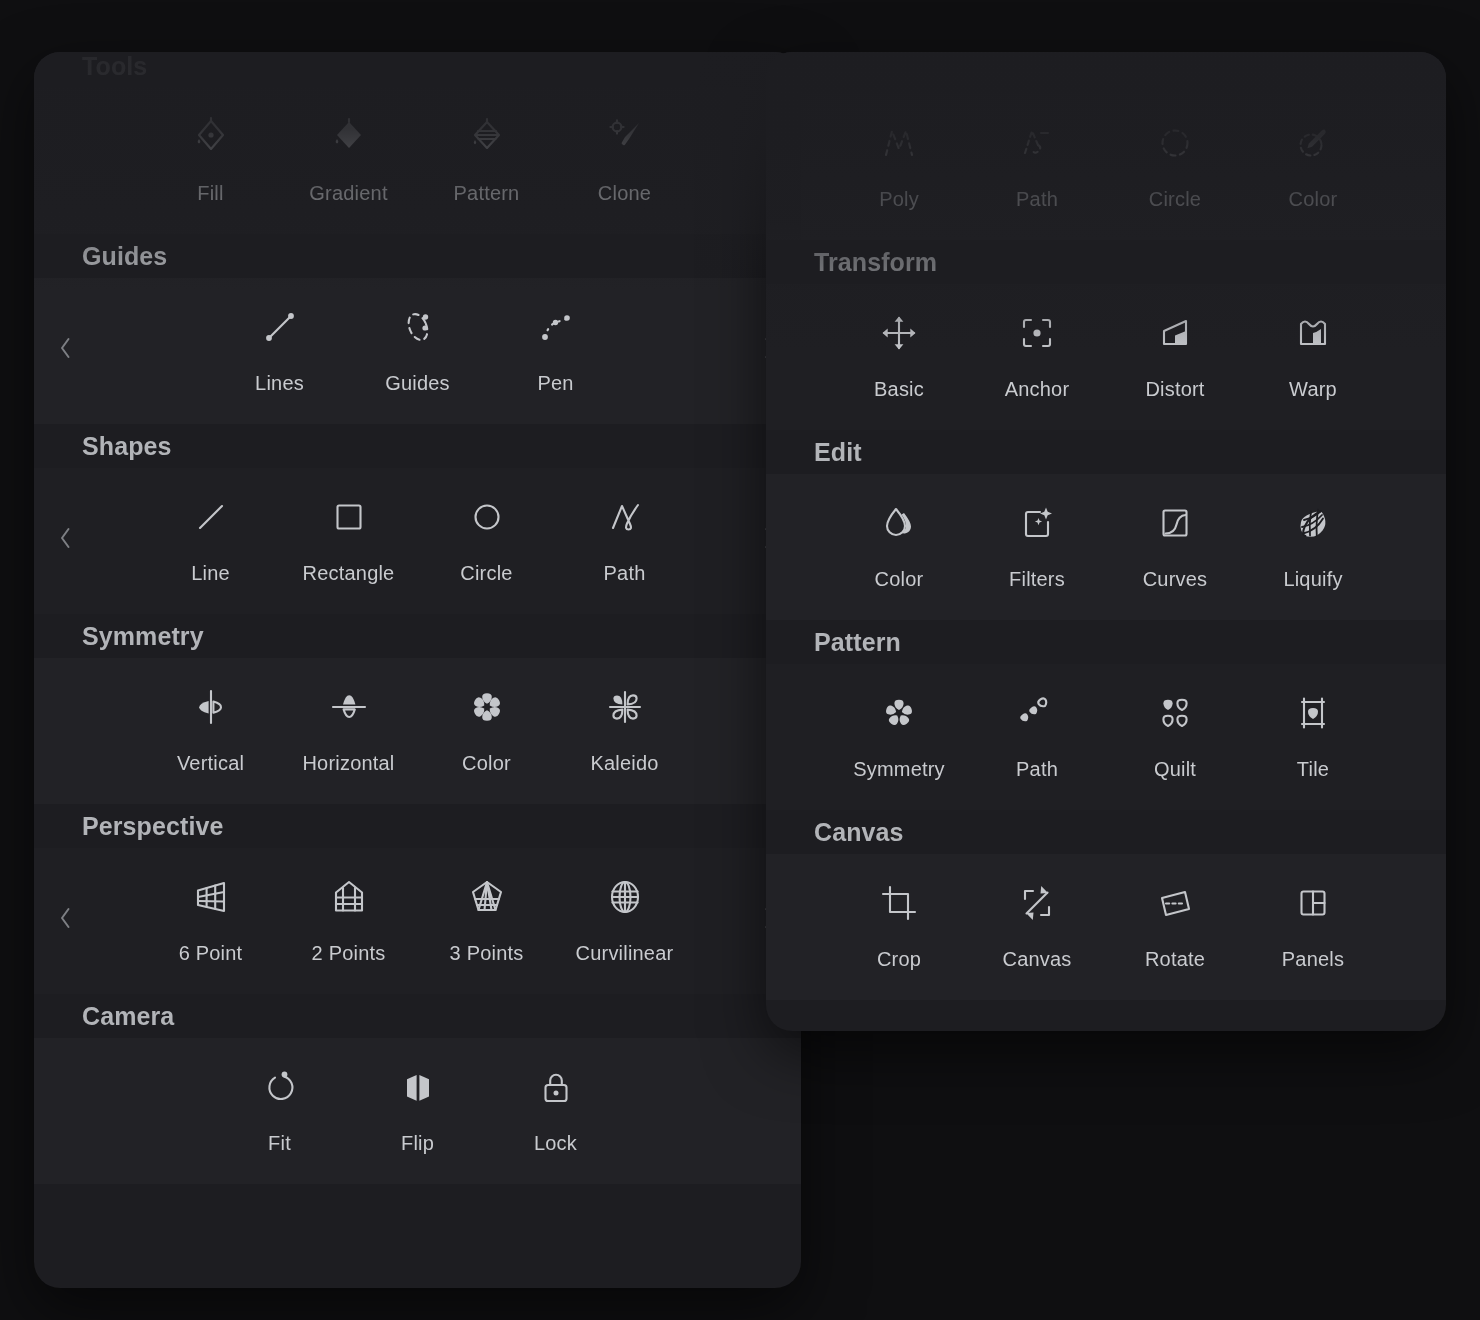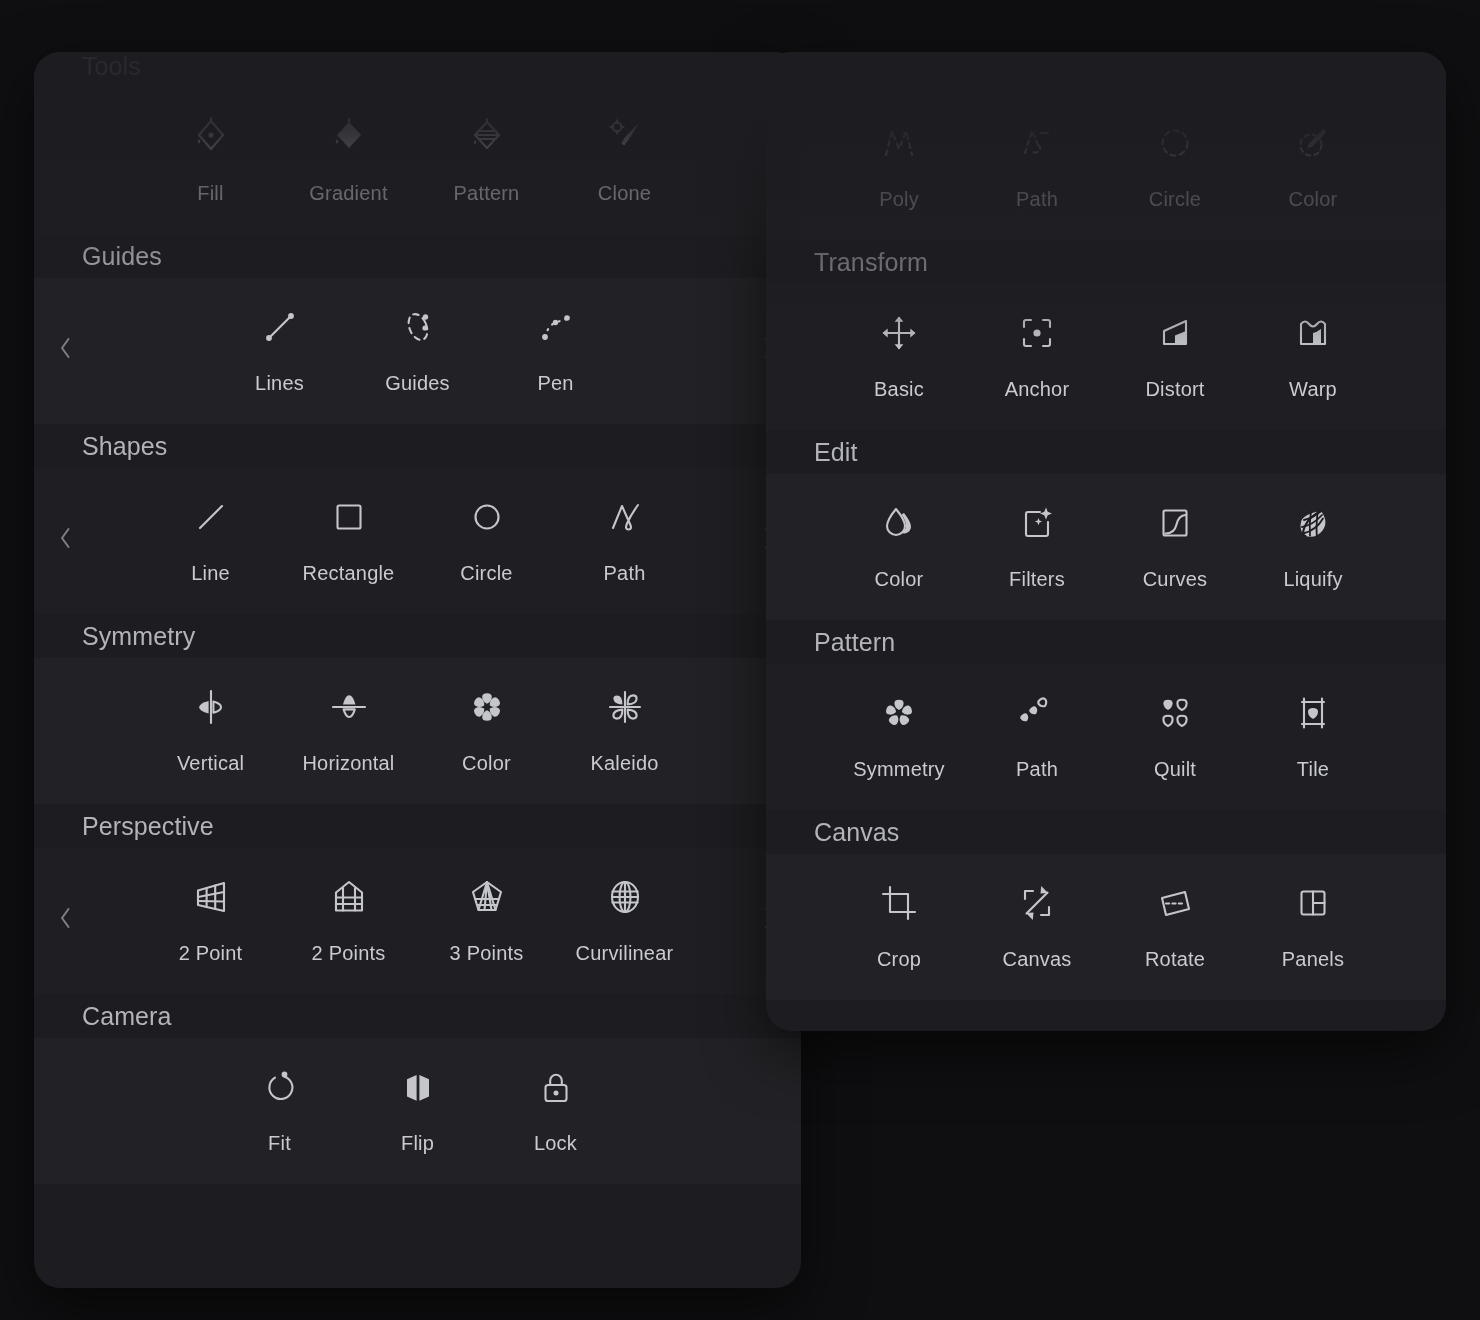--- a/index.html
+++ b/index.html
@@ -23,21 +23,21 @@
   #panel-left{left:34px;top:52px;width:767px;height:1236px;}
   #panel-right{left:766px;top:52px;width:680px;height:979px;}
 
   .panel-inner{position:absolute;left:0;top:0;width:100%;}
   #panel-left .panel-inner{top:-8px;}
   #panel-right .panel-inner{top:-104px;}
 
   
   .sec-head{
     font-size:25px;
-    font-weight:400;
+    font-weight:700;
     color:#b2b4b8;
     letter-spacing:.1px;
     padding:0 0 0 48px;
     margin:0;
     height:44px;
     line-height:44px;
   }
   .row{
     position:relative;
     display:flex;
@@ -315,21 +315,21 @@
             </svg>
           </div>
           <div class="cell">
             <div class="ico">
               <svg viewBox="0 0 44 44">
                 <path d="M9 15.5 L35 8 L35 36 L9 30 Z" stroke="currentColor" fill="none" stroke-width="2.1" stroke-linecap="round" stroke-linejoin="round"></path>
                 <path d="M17.6 13 L17.6 31.9 M26.2 10.5 L26.2 33.9" stroke="currentColor" fill="none" stroke-width="2.1" stroke-linecap="round" stroke-linejoin="round"></path>
                 <path d="M9 22 L35 17 M9.5 26 L35 26.5" stroke="currentColor" fill="none" stroke-width="2.1" stroke-linecap="round" stroke-linejoin="round"></path>
               </svg>
             </div>
-            <div class="lbl">2 Point</div>
+            <div class="lbl">6 Point</div>
           </div>
           <div class="cell">
             <div class="ico">
               <svg viewBox="0 0 44 44">
                 <path d="M22 7 L35 17.5 L35 35.5 L9 35.5 L9 17.5 Z" stroke="currentColor" fill="none" stroke-width="2.1" stroke-linecap="round" stroke-linejoin="round"></path>
                 <path d="M16 35.5 L16 13 M28 35.5 L28 13" stroke="currentColor" fill="none" stroke-width="2.1" stroke-linecap="round" stroke-linejoin="round"></path>
                 <path d="M9 22.5 H35 M9 29 H35" stroke="currentColor" fill="none" stroke-width="2.1" stroke-linecap="round" stroke-linejoin="round"></path>
               </svg>
             </div>
             <div class="lbl">2 Points</div>

